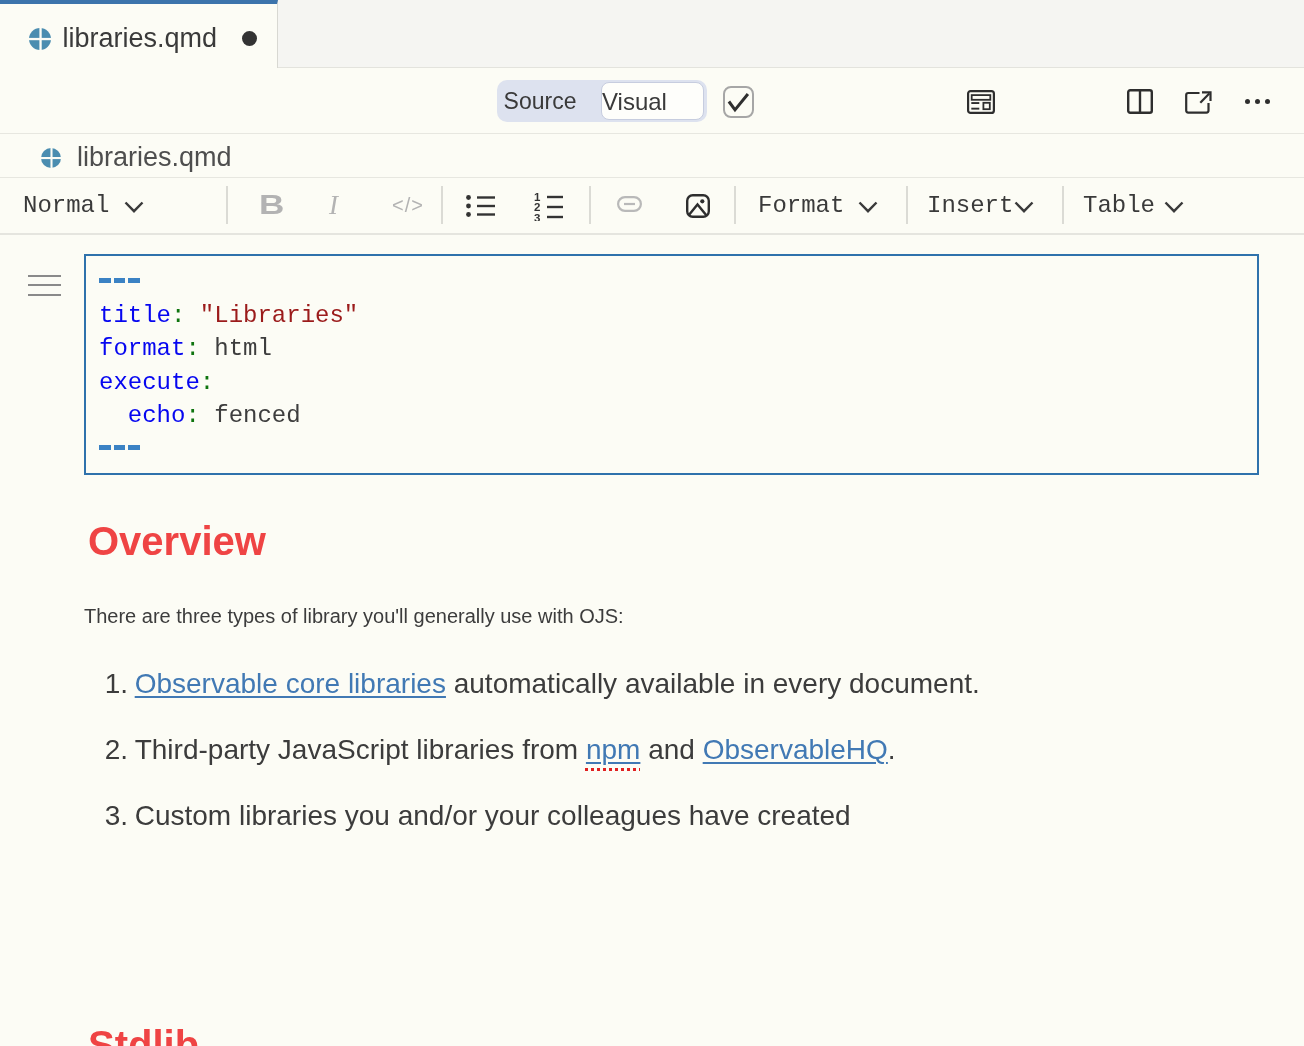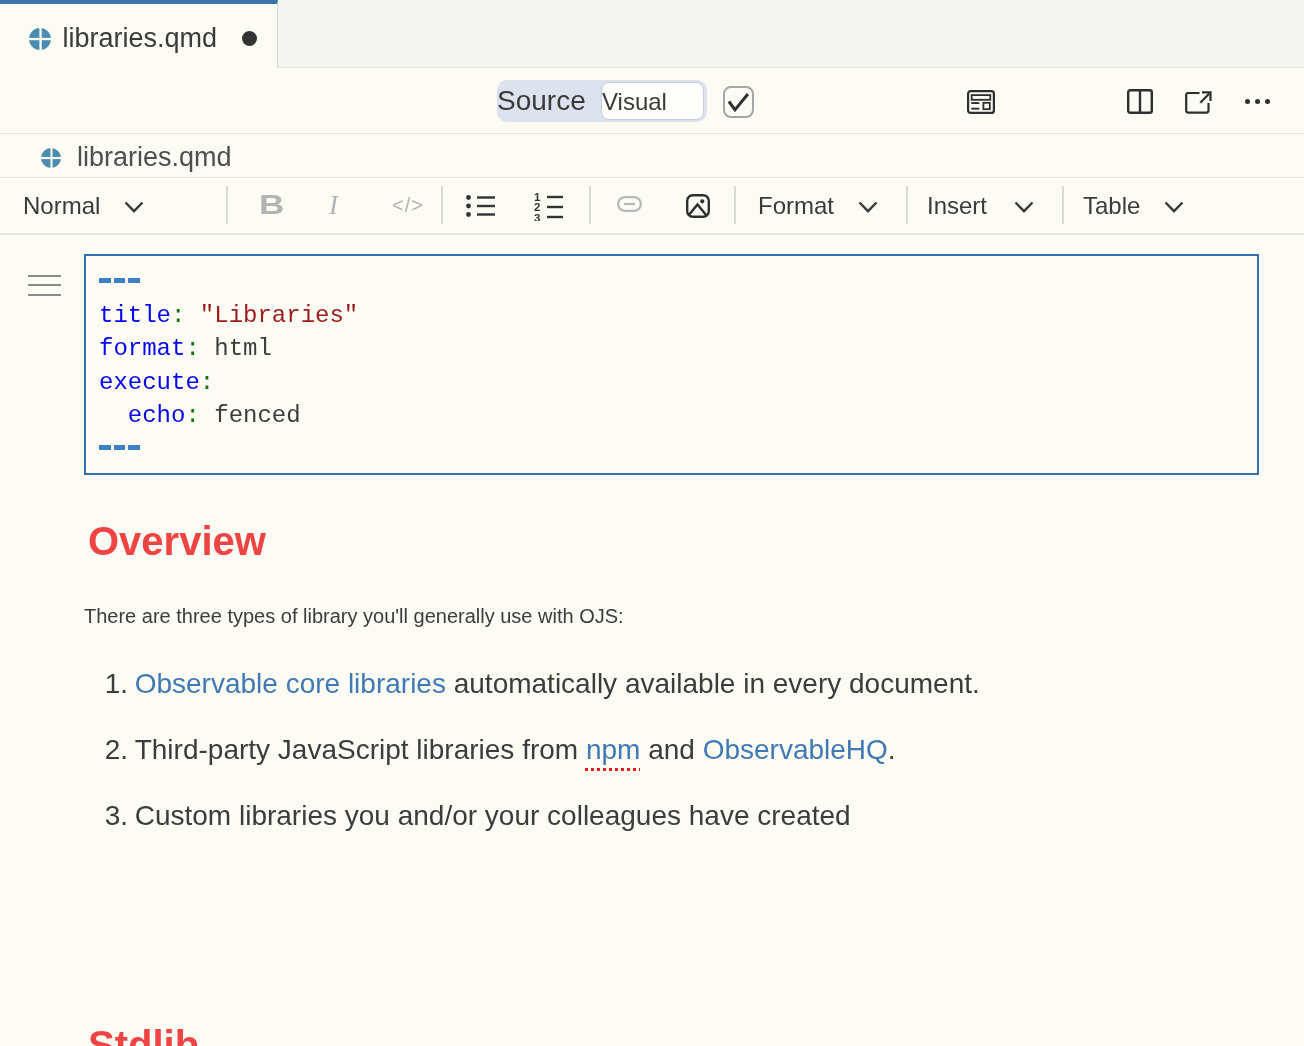--- a/index.html
+++ b/index.html
@@ -16,21 +16,21 @@
   #tab .dot{position:absolute;left:242px;top:27px;width:15px;height:15px;border-radius:50%;
        background:#333;}
   #tabfill{left:278px;top:0;width:1026px;height:68px;background:#F5F5F2;
        border-bottom:1px solid #E3E3DD;box-sizing:border-box;}
   
   #quickbar{left:0;top:68px;width:1304px;height:66px;background:#FCFCF5;
        border-bottom:1px solid #E7E7E0;box-sizing:border-box;}
   #seg{position:absolute;left:497px;top:12px;width:210px;height:42px;background:#DDE2EF;
        border-radius:10px;box-sizing:border-box;}
   #seg .src{position:absolute;left:0;top:0;width:86px;height:42px;line-height:42px;
-       text-align:right;font-size:28px;color:#3A3A3A;}
+       text-align:center;font-size:23px;color:#3A3A3A;}
   #seg .vis{position:absolute;left:104px;top:2px;width:103px;height:38px;line-height:38px;
        text-align:left;font-size:24px;color:#3A3A3A;background:#FEFEFB;
        border:1px solid #C7CDDF;border-radius:8px;box-sizing:border-box;}
   #cbx{position:absolute;left:723px;top:18px;width:31px;height:32px;border:2px solid #A6A6A6;
        border-radius:8px;box-sizing:border-box;}
   #rlabel{position:absolute;left:768px;top:0;height:66px;line-height:66px;font-size:24px;color:#333;}
   #pvicon{position:absolute;left:967px;top:22px;}
   #plabel{position:absolute;left:1010px;top:0;height:66px;line-height:66px;font-size:24px;color:#333;}
   #spliticon{position:absolute;left:1127px;top:21px;}
   #exticon{position:absolute;left:1185px;top:21.5px;}
@@ -38,21 +38,21 @@
   .mdot{position:absolute;width:5.4px;height:5.4px;border-radius:50%;background:#2E2E2E;top:0;}
   
   #crumb{left:0;top:134px;width:1304px;height:44px;background:#FCFCF5;
        border-bottom:1px solid #E7E7E0;box-sizing:border-box;}
   #crumb .label{position:absolute;left:77px;top:0;height:43px;line-height:47px;
        font-size:27px;color:#4E4E4E;}
   #crumb .qicon{position:absolute;left:41px;top:14px;}
   
   #fmtbar{left:0;top:178px;width:1304px;height:57px;background:#FCFCF5;
        border-bottom:2px solid #E5E5DF;box-sizing:border-box;}
-  .tbtext{position:absolute;top:0;height:55px;line-height:55px;font-size:24px;color:#3A3A3A;}
+  .tbtext{position:absolute;top:0;height:55px;line-height:55px;font-size:24px;color:#3A3A3A;font-family:Liberation Mono, monospace;}
   .tsep{position:absolute;top:8px;width:2px;height:38px;background:#DBDBD5;}
   .chev{position:absolute;}
   .gB{position:absolute;top:0;height:55px;line-height:55px;font-weight:bold;font-size:27px;color:#B3B3B3;transform:scaleX(1.3);transform-origin:left center;}
   .gI{position:absolute;top:0;height:55px;line-height:55px;font-style:italic;font-size:27px;
       font-family:"Liberation Serif",serif;color:#B3B3B3;}
   .gC{position:absolute;top:0;height:55px;line-height:55px;font-size:20px;color:#B3B3B3;letter-spacing:1px;}
   
   #doc{left:0;top:235px;width:1304px;height:811px;background:#FCFCF5;}
   #draghandle{position:absolute;left:28px;top:39.5px;width:33px;}
   #draghandle div{height:2px;background:#8A8A8A;margin-bottom:7.5px;}
@@ -69,21 +69,21 @@
   #h-overview{top:286.3px;}
   #h-stdlib{top:790.4px;}
   .para{position:absolute;left:84px;width:1150px;font-size:20px;line-height:40px;color:#3C3C3C;}
   #p1{top:361.1px;}
   #p2{top:633.1px;line-height:39.5px;}
   .li{position:absolute;left:134.7px;width:1130px;font-size:28px;line-height:40px;color:#3C3C3C;}
   .num{position:absolute;left:-30px;}
   #li1{top:428.6px;}
   #li2{top:494.8px;}
   #li3{top:561px;}
-  a{color:#4179B4;text-decoration-thickness:2.2px;text-underline-offset:3px;}
+  a{color:#4179B4;text-decoration:underline;text-decoration-thickness:2.2px;text-underline-offset:3px;}
   .sq{text-decoration-line:underline;text-decoration-style:dotted;text-decoration-color:#E02020;
       text-decoration-thickness:3.2px;text-underline-offset:8.5px;}
 </style>
 </head>
 <body>
 <div id="app">
 
   <div id="tabbar" class="abs">
     <div id="tab" class="abs">
       <svg style="position:absolute;left:29px;top:23.5px" width="22" height="22" viewBox="0 0 22 22">

